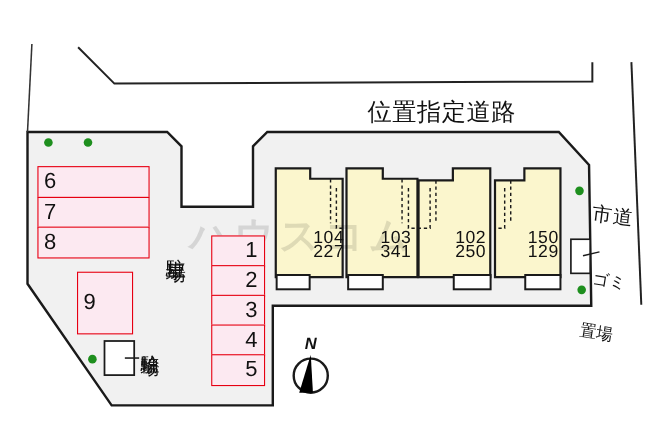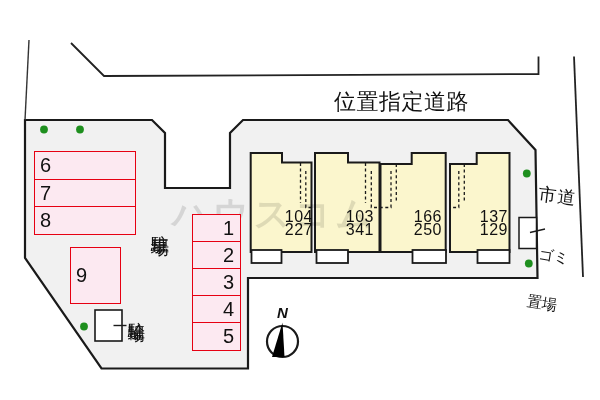--- a/index.html
+++ b/index.html
@@ -98,25 +98,25 @@
 
   <div class="unit-label u104">
     <span>104</span>
     <span>227</span>
   </div>
   <div class="unit-label u103">
     <span>103</span>
     <span>341</span>
   </div>
   <div class="unit-label u102">
-    <span>166</span>
+    <span>102</span>
     <span>250</span>
   </div>
   <div class="unit-label u101">
-    <span>137</span>
+    <span>150</span>
     <span>129</span>
   </div>
 
   <div class="pblock pblock-left">
     <div class="prow">6</div>
     <div class="prow">7</div>
     <div class="prow">8</div>
   </div>
   <div class="pblock pblock-small">
     <div class="prow">9</div>

